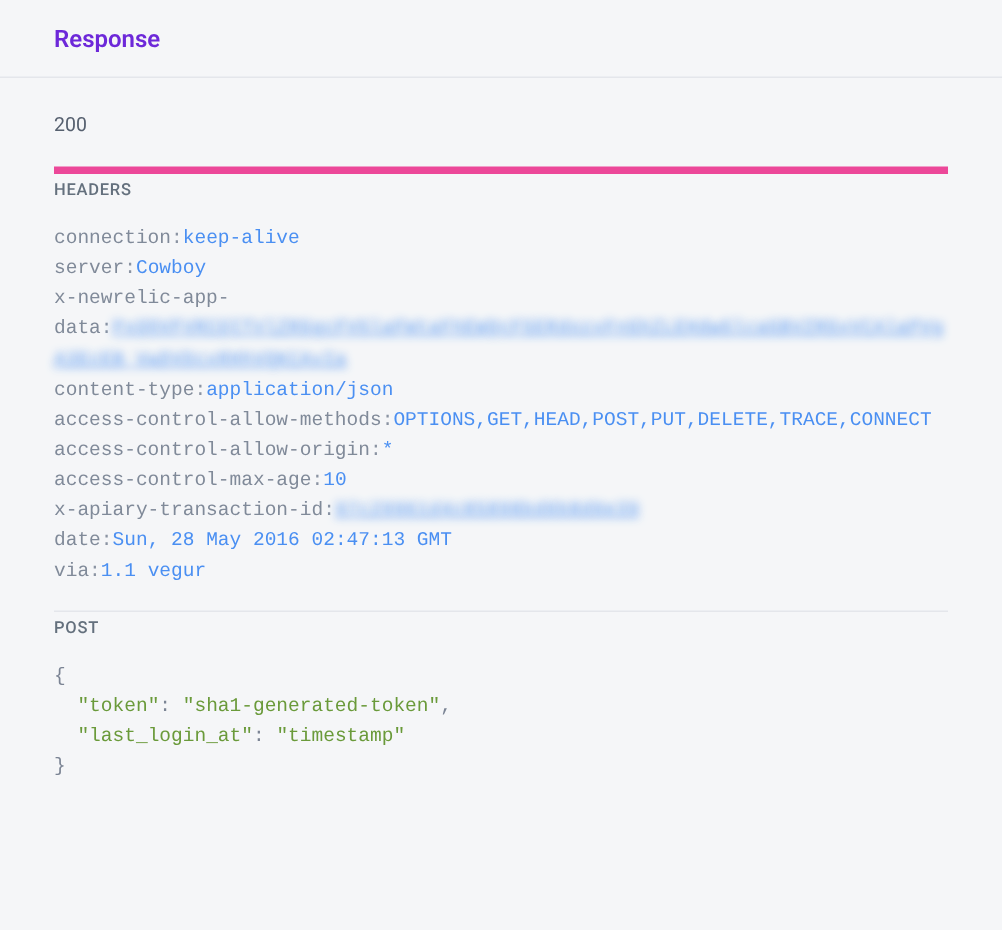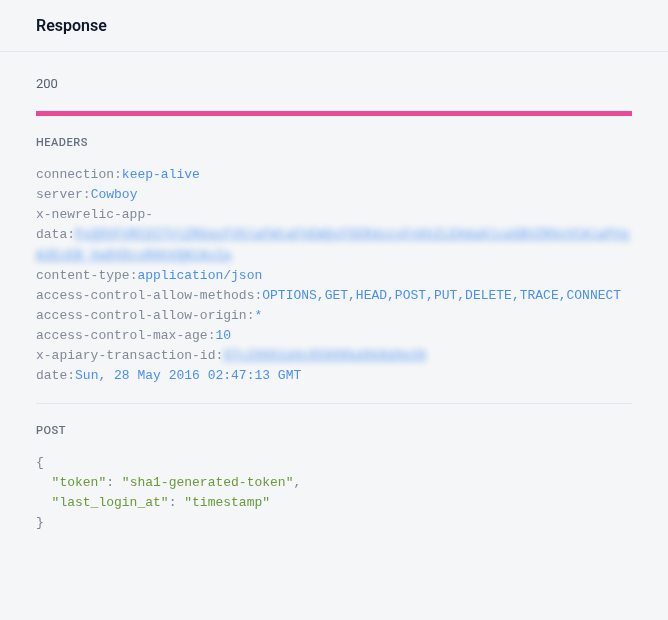--- a/index.html
+++ b/index.html
@@ -11,36 +11,36 @@
     width: 668px;
   }
   .header-bar {
     padding: 16px 36px;
     border-bottom: 1px solid #e4e6eb;
   }
   .header-bar h2 {
     margin: 0;
     font-size: 16px;
     font-weight: 600;
-    color: #0f172a;
+    color: #6d28d9;
   }
   .content {
     padding: 24px 36px 40px 36px;
   }
   .status {
     font-size: 13px;
     color: #56606f;
     padding-bottom: 20px;
     border-bottom: 5px solid #ec4899;
   }
   .section-label {
     font-size: 11px;
     letter-spacing: 0.5px;
     color: #64707d;
-    margin-top: 20px;
+    margin-top: 4px;
     margin-bottom: 16px;
     font-weight: 500;
   }
   .mono {
     font-family: "SFMono-Regular", Consolas, "Liberation Mono", Menlo, monospace;
     font-size: 13px;
     line-height: 1.55;
   }
   .headers-block {
     color: #8a93a2;
@@ -83,20 +83,21 @@
     <div><span class="hdr-key">connection</span>:<span class="hdr-val">keep-alive</span></div>
     <div><span class="hdr-key">server</span>:<span class="hdr-val">Cowboy</span></div>
     <div><span class="hdr-key">x-newrelic-app-</span></div>
     <div><span class="hdr-key">data</span>:<span class="hdr-val blur">PxQDVFVRCQITVlZRGgcFVGlaFWtaFhEWQcF5ERdozxFnGhZLEHdwGlcaGBVZRGvVCAlaPVgA3EcEB VwDVDcxRHhVQKCAvIa</span></div>
     <div><span class="hdr-key">content-type</span>:<span class="hdr-val">application/json</span></div>
     <div><span class="hdr-key">access-control-allow-methods</span>:<span class="hdr-val">OPTIONS,GET,HEAD,POST,PUT,DELETE,TRACE,CONNECT</span></div>
     <div><span class="hdr-key">access-control-allow-origin</span>:<span class="hdr-val">*</span></div>
     <div><span class="hdr-key">access-control-max-age</span>:<span class="hdr-val">10</span></div>
     <div><span class="hdr-key">x-apiary-transaction-id</span>:<span class="hdr-val blur">97c29961d4c85898bd0b8d0e39</span></div>
     <div><span class="hdr-key">date</span>:<span class="hdr-val">Sun, 28 May 2016 02:47:13 GMT</span></div>
+    <div><span class="hdr-key">via</span>:<span class="hdr-val">1.1 vegur</span></div>
   </div>
 
   <div class="section-label">POST</div>
 
   <pre class="body-block mono"><span class="tok-brace">{</span>
   <span class="tok-key">"token"</span><span class="tok-colon">: </span><span class="tok-str">"sha1-generated-token"</span><span class="tok-colon">,</span>
   <span class="tok-key">"last_login_at"</span><span class="tok-colon">: </span><span class="tok-str">"timestamp"</span>
 <span class="tok-brace">}</span></pre>
 
 </div>

